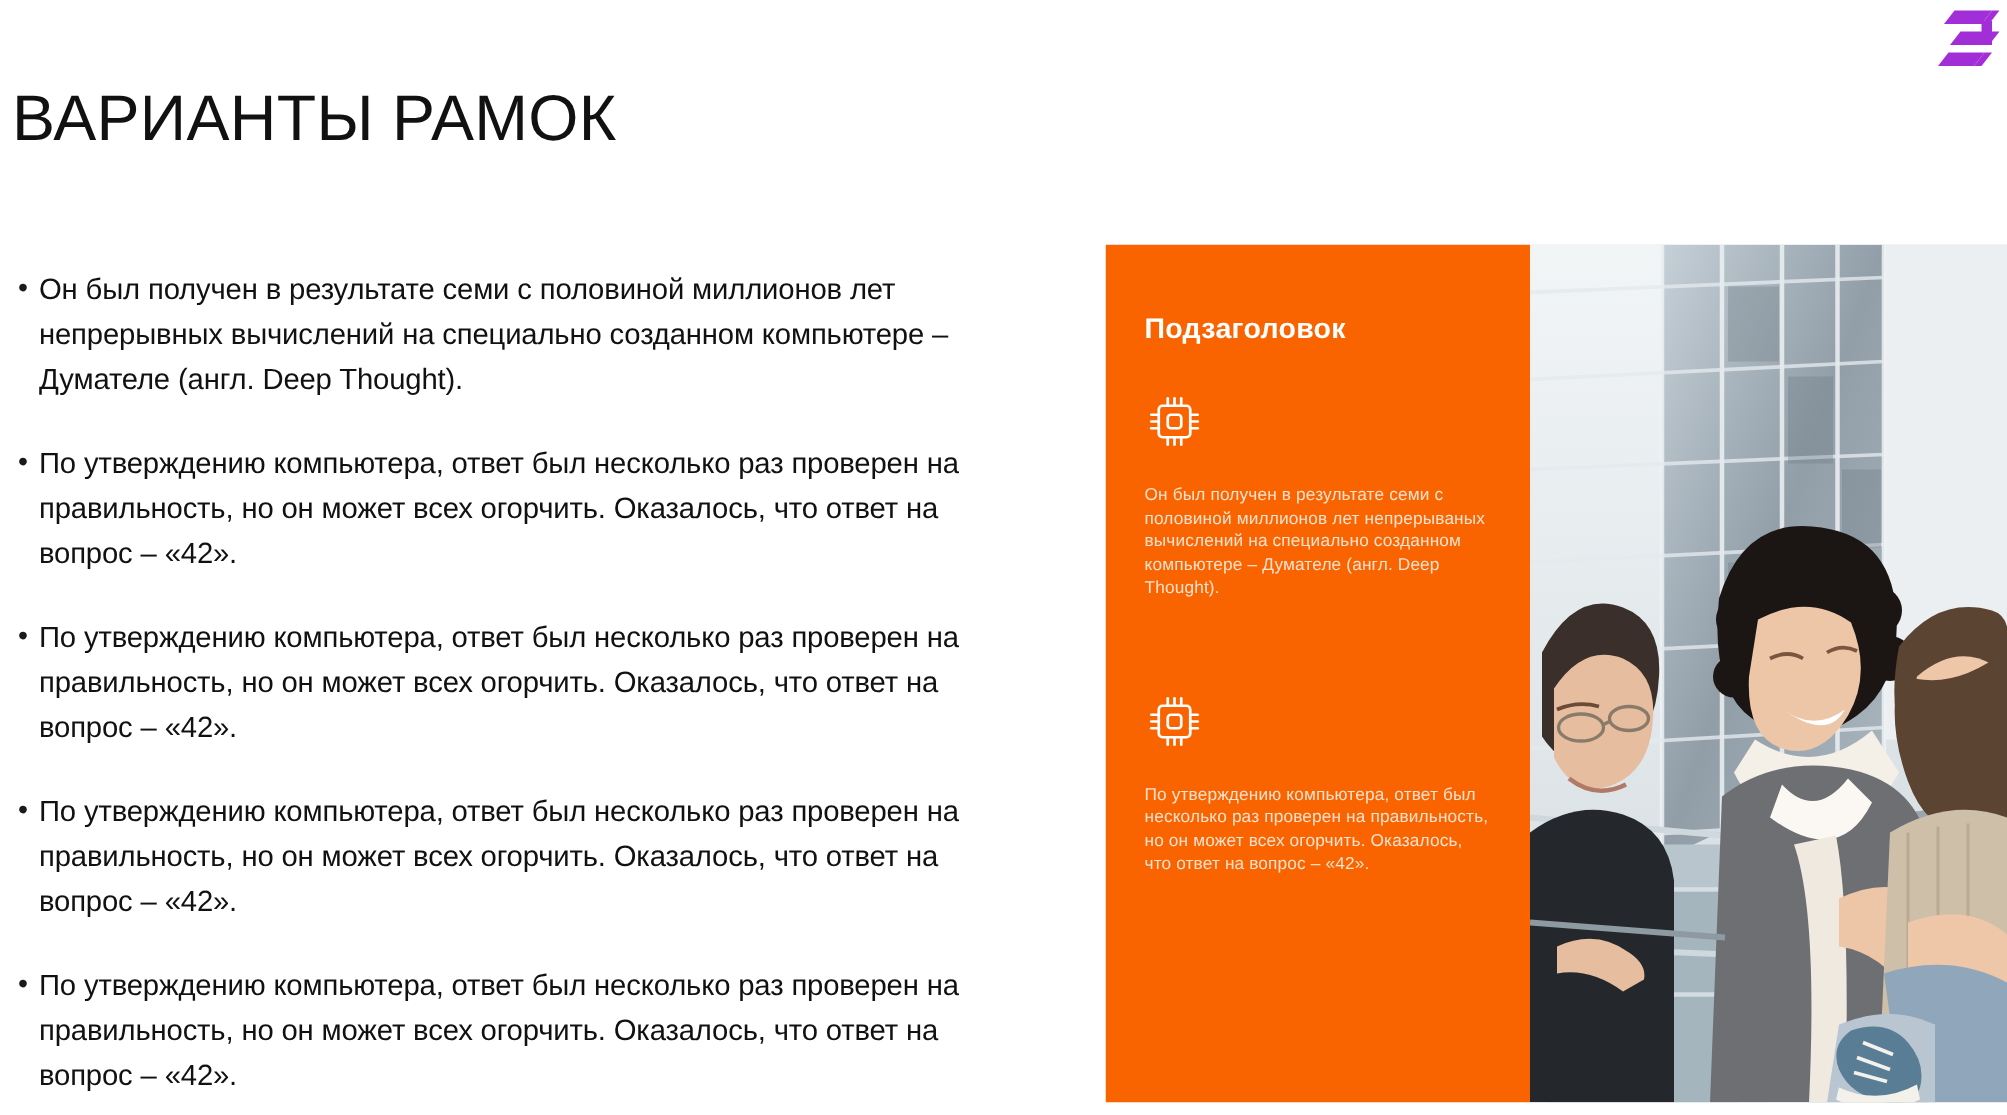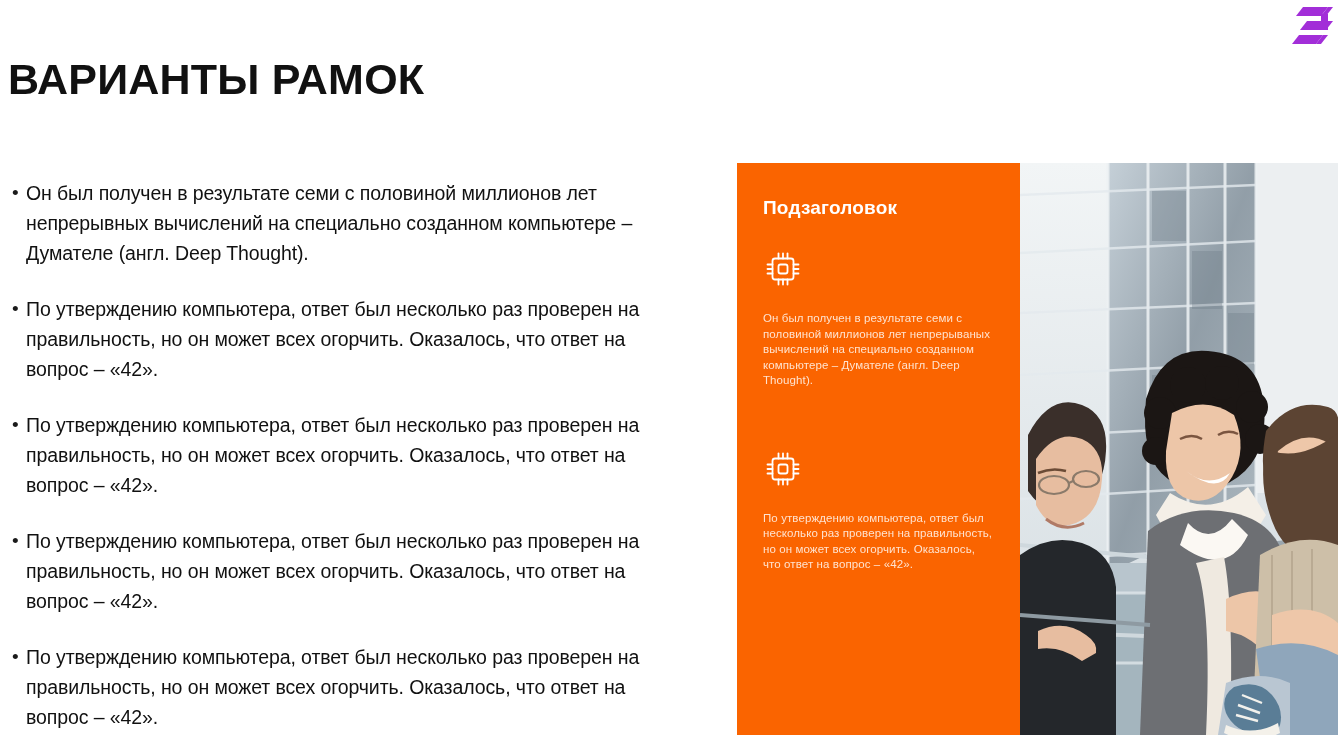--- a/index.html
+++ b/index.html
@@ -10,21 +10,21 @@
     overflow:hidden;
   }
   .slide { position:relative; width:1338px; height:743px; background:#fff; }
 
   
   .logo { position:absolute; top:6px; left:1287px; width:46px; height:42px; }
 
   
   .slide-title {
     position:absolute; left:8px; top:56px;
-    font-size:43px; font-weight:bold; letter-spacing:0.2px;
+    font-size:43px; font-weight:normal; letter-spacing:0.2px;
     color:#111111; line-height:1.1;
   }
 
   
   .bullets { position:absolute; left:8px; top:178px; width:660px; }
   .bullet { display:flex; margin-bottom:26px; }
   .bullet:last-child { margin-bottom:0; }
   .bullet-dot {
     flex:0 0 18px; font-size:19px; line-height:30px;
     color:#1a1a1a; text-align:left; padding-left:4px;
@@ -35,21 +35,21 @@
   }
 
   
   .card {
     position:absolute; left:737px; top:163px;
     width:601px; height:572px;
     display:flex; overflow:hidden;
   }
   .card-panel {
     flex:0 0 283px; background:#fa6400;
-    padding:34px 26px 0 26px; position:relative;
+    padding:46px 26px 0 26px; position:relative;
   }
   .panel-heading {
     font-size:19px; font-weight:bold; color:#ffffff;
     margin-bottom:30px; letter-spacing:0.2px;
   }
   .panel-block { margin-bottom:30px; }
   .panel-icon { width:40px; height:40px; margin-bottom:22px; display:block; }
   .panel-body {
     font-size:11.5px; line-height:15.5px;
     color:#ffe3cf; letter-spacing:0.1px;

